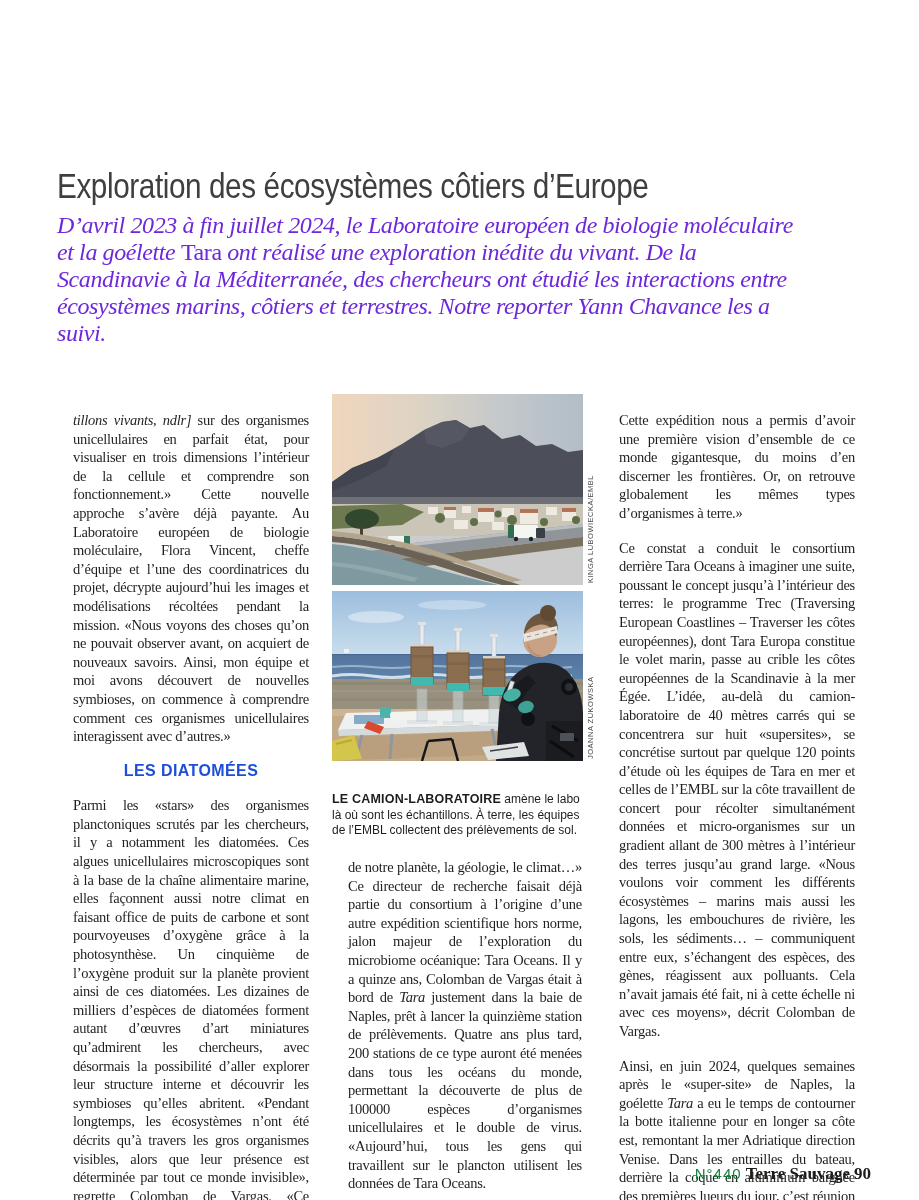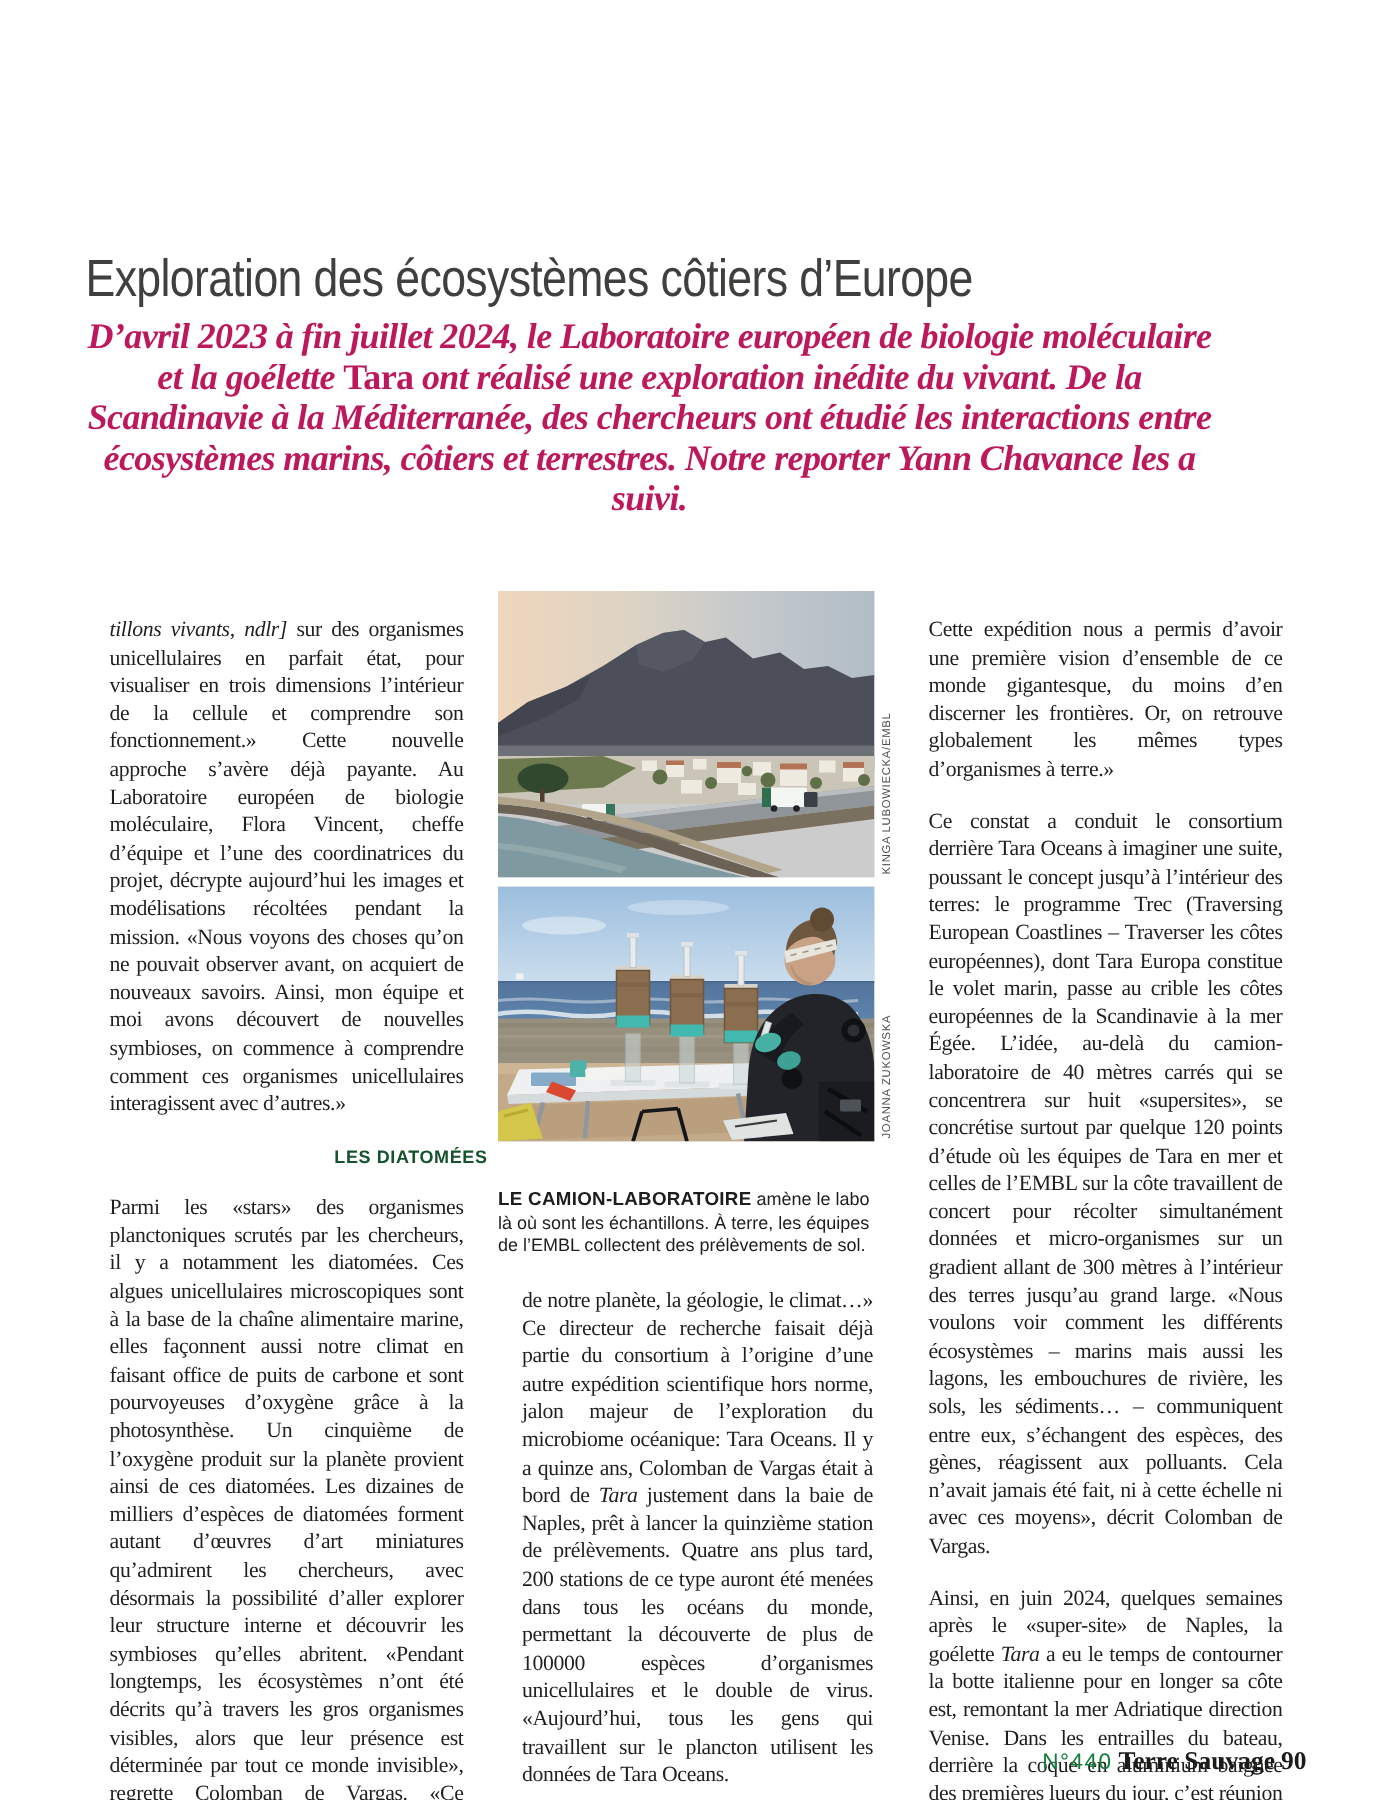--- a/index.html
+++ b/index.html
@@ -3,31 +3,31 @@
 <meta charset="utf-8">
 <style>
   html,body{margin:0;padding:0;background:#ffffff;}
   .page{position:relative;width:919px;height:1200px;background:#fff;overflow:hidden;
         font-family:"Liberation Serif",serif;color:#1f1f1d;}
   .title{position:absolute;left:57px;top:166px;margin:0;
          font-family:"Liberation Sans",sans-serif;font-weight:400;font-size:35px;
          color:#3f3f3e;letter-spacing:-0.5px;white-space:nowrap;
          transform:scaleX(0.85);transform-origin:left top;}
   .standfirst{position:absolute;left:57px;top:212px;width:752px;
-              font-size:24px;line-height:27px;font-weight:700;font-style:italic;
-              color:#be185d;letter-spacing:-0.4px;text-align:center;}
+              font-size:24px;line-height:27px;font-weight:400;font-style:italic;
+              color:#6d28d9;letter-spacing:-0.4px;}
   .standfirst .upright{font-style:normal;}
   .col{position:absolute;width:268px;font-size:14.5px;line-height:18.6px;
        text-align:justify;letter-spacing:-0.25px;color:#1f1f1d;}
   .col p{margin:16px;}
   .col-left{left:57px;top:395px;}
   .col-right{left:603px;top:395px;}
   .col-mid{left:332px;top:842px;width:266px;}
   .section-heading{font-family:"Liberation Sans",sans-serif;font-weight:700;
-       font-size:12px;letter-spacing:0.4px;color:#14532d;text-align:right;
+       font-size:16px;letter-spacing:0.4px;color:#1d4ed8;text-align:center;
        margin:15px 0 7px 0;}
   .ital{font-style:italic;}
   .photo{position:absolute;left:332px;width:251px;overflow:hidden;background:#ccc;}
   .photo svg{display:block;}
   .photo-1{top:394px;height:191px;}
   .photo-2{top:591px;height:170px;}
   .credit{position:absolute;left:586px;width:11px;
           font-family:"Liberation Sans",sans-serif;font-size:7.5px;color:#4c4c4c;
           letter-spacing:0.5px;writing-mode:vertical-rl;transform:rotate(180deg);
           text-align:left;}

